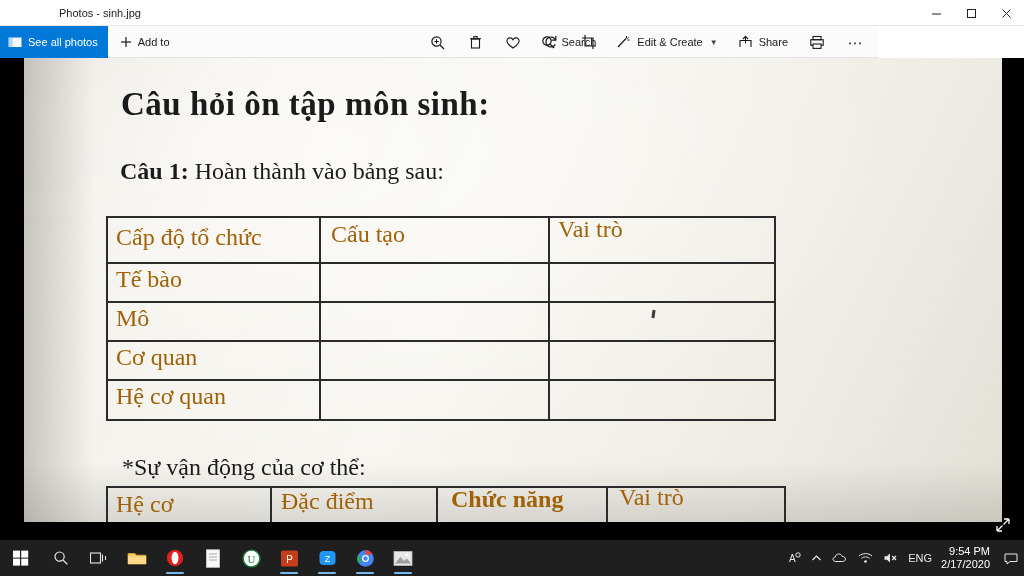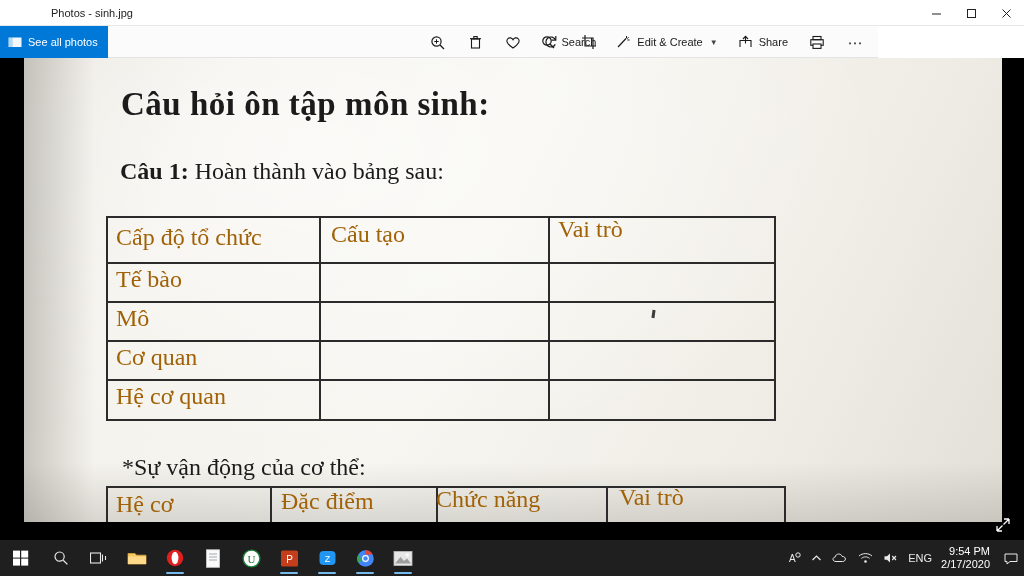--- a/index.html
+++ b/index.html
@@ -19,21 +19,21 @@
 
   
   .titlebar {
     position: absolute; top: 0; left: 0;
     width: 1024px; height: 26px;
     background: #ffffff;
     border-bottom: 1px solid #e8e8e8;
     display: flex; align-items: center;
   }
   .titlebar-text {
-    font-size: 11px; color: #222; margin-left: 11px;
+    font-size: 11px; color: #222; margin-left: 19px;
     white-space: nowrap;
     padding-left: 40px;
   }
   .win-buttons {
     position: absolute; right: 0; top: 0;
     height: 26px; display: flex;
   }
   .win-btn {
     width: 35px; height: 26px;
     display: flex; align-items: center; justify-content: center;
@@ -255,20 +255,27 @@
     <div class="see-all">
       <span class="glyph">
         <svg width="14" height="12" viewBox="0 0 14 12">
           <rect x="0.5" y="1.5" width="13" height="9.5" fill="#ffffff" opacity="0.95"></rect>
           <rect x="0.5" y="1.5" width="4.2" height="9.5" fill="#0078d7" opacity="0.25"></rect>
         </svg>
       </span>
       <span>See all photos</span>
     </div>
 
+    <div class="add-to">
+      <svg width="12" height="12" viewBox="0 0 12 12">
+        <line x1="6" y1="1" x2="6" y2="11" stroke="#1a1a1a" stroke-width="1.2"></line>
+        <line x1="1" y1="6" x2="11" y2="6" stroke="#1a1a1a" stroke-width="1.2"></line>
+      </svg>
+      <span>Add to</span>
+    </div>
 
     <div class="cmd-center">
       <div class="cmd-icon">
         <svg width="15" height="15" viewBox="0 0 15 15">
           <circle cx="6.5" cy="6.5" r="4.6" fill="none" stroke="#1a1a1a" stroke-width="1.2"></circle>
           <line x1="10" y1="10" x2="14" y2="14" stroke="#1a1a1a" stroke-width="1.3"></line>
           <line x1="4.3" y1="6.5" x2="8.7" y2="6.5" stroke="#1a1a1a" stroke-width="1"></line>
           <line x1="6.5" y1="4.3" x2="6.5" y2="8.7" stroke="#1a1a1a" stroke-width="1"></line>
         </svg>
       </div>
@@ -382,21 +389,21 @@
 
         <div class="tbl2">
           <div class="hline" style="position:absolute;left:0;top:0;height:2px;width:680px;background:#2b2b2b;"></div>
           <div class="vline" style="position:absolute;left:0;top:0;width:2px;height:40px;background:#2b2b2b;"></div>
           <div class="vline" style="position:absolute;left:164px;top:0;width:2px;height:40px;background:#2b2b2b;"></div>
           <div class="vline" style="position:absolute;left:330px;top:0;width:2px;height:40px;background:#2b2b2b;"></div>
           <div class="vline" style="position:absolute;left:500px;top:0;width:2px;height:40px;background:#2b2b2b;"></div>
           <div class="vline" style="position:absolute;left:678px;top:0;width:2px;height:40px;background:#2b2b2b;"></div>
           <div class="cellText" style="left:10px;  top:5px;">Hệ cơ</div>
           <div class="cellText" style="left:175px; top:2px;">Đặc điểm</div>
-          <div class="cellText" style="left:330px; top:0px;">Chức năng</div>
+          <div class="cellText" style="left:345px; top:0px;font-weight:bold;">Chức năng</div>
           <div class="cellText" style="left:513px; top:-2px;">Vai trò</div>
         </div>
 
       </div>
     </div>
 
     <div class="resize-handle">
       <svg width="16" height="16" viewBox="0 0 16 16">
         <path d="M14 2 L9 2 M14 2 L14 7 M14 2 L8.5 7.5" stroke="#ffffff" stroke-width="1.3" fill="none"></path>
         <path d="M2 14 L7 14 M2 14 L2 9 M2 14 L7.5 8.5" stroke="#ffffff" stroke-width="1.3" fill="none"></path>

